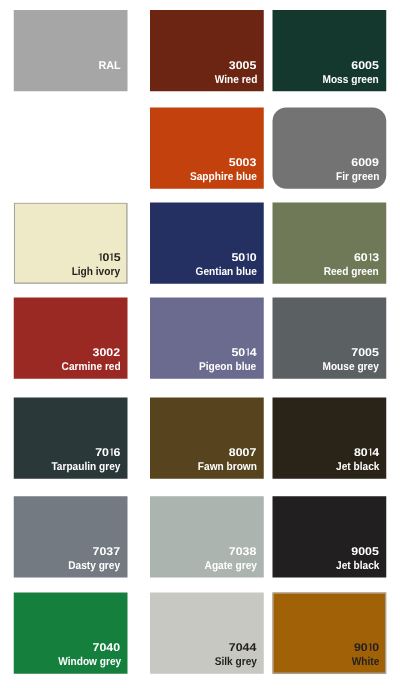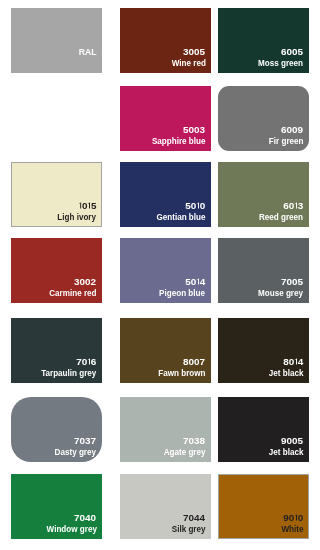--- a/index.html
+++ b/index.html
@@ -53,21 +53,21 @@
       <span class="code">3005</span>
       <span class="name">Wine red</span>
     </div>
   </div>
   <div class="swatch c3 r1" style="background-color: rgb(21, 56, 46);">
     <div class="labels" style="color: rgb(255, 255, 255);">
       <span class="code">6005</span>
       <span class="name">Moss green</span>
     </div>
   </div>
-  <div class="swatch c2 r2" style="background-color: #be185d; padding-left: 32px;">
+  <div class="swatch c2 r2" style="background-color: #c2410c; padding-left: 32px;">
     <div class="labels" style="color: rgb(255, 255, 255);">
       <span class="code">5003</span>
       <span class="name">Sapphire blue</span>
     </div>
   </div>
   <div class="swatch c3 r2" style="background-color: #737373; border-radius: 11px;">
     <div class="labels" style="color: rgb(255, 255, 255);">
       <span class="code">6009</span>
       <span class="name">Fir green</span>
     </div>
@@ -133,21 +133,21 @@
     </div>
   </div>
   <div class="swatch c3 r5" style="background-color: rgb(42, 35, 24);">
     <div class="labels" style="color: rgb(255, 255, 255);">
       <span class="code">80<span class="one"><svg width="3.25" height="6.57" viewBox="0 0 213 438">
               <path fill="currentColor" d="M38 112 L118 52 Q140 36 158 36 L172 36 L172 438 L112 438 L112 100 L98 100 L28 148 Z"></path>
             </svg></span>4</span>
       <span class="name">Jet black</span>
     </div>
   </div>
-  <div class="swatch c1 r6" style="background-color: rgb(115, 122, 129); border-radius: 20px;">
+  <div class="swatch c1 r6" style="background-color: rgb(115, 122, 129);">
     <div class="labels" style="color: rgb(255, 255, 255);">
       <span class="code">7037</span>
       <span class="name">Dasty grey</span>
     </div>
   </div>
   <div class="swatch c2 r6" style="background-color: rgb(172, 180, 176);">
     <div class="labels" style="color: rgb(255, 255, 255);">
       <span class="code">7038</span>
       <span class="name">Agate grey</span>
     </div>

